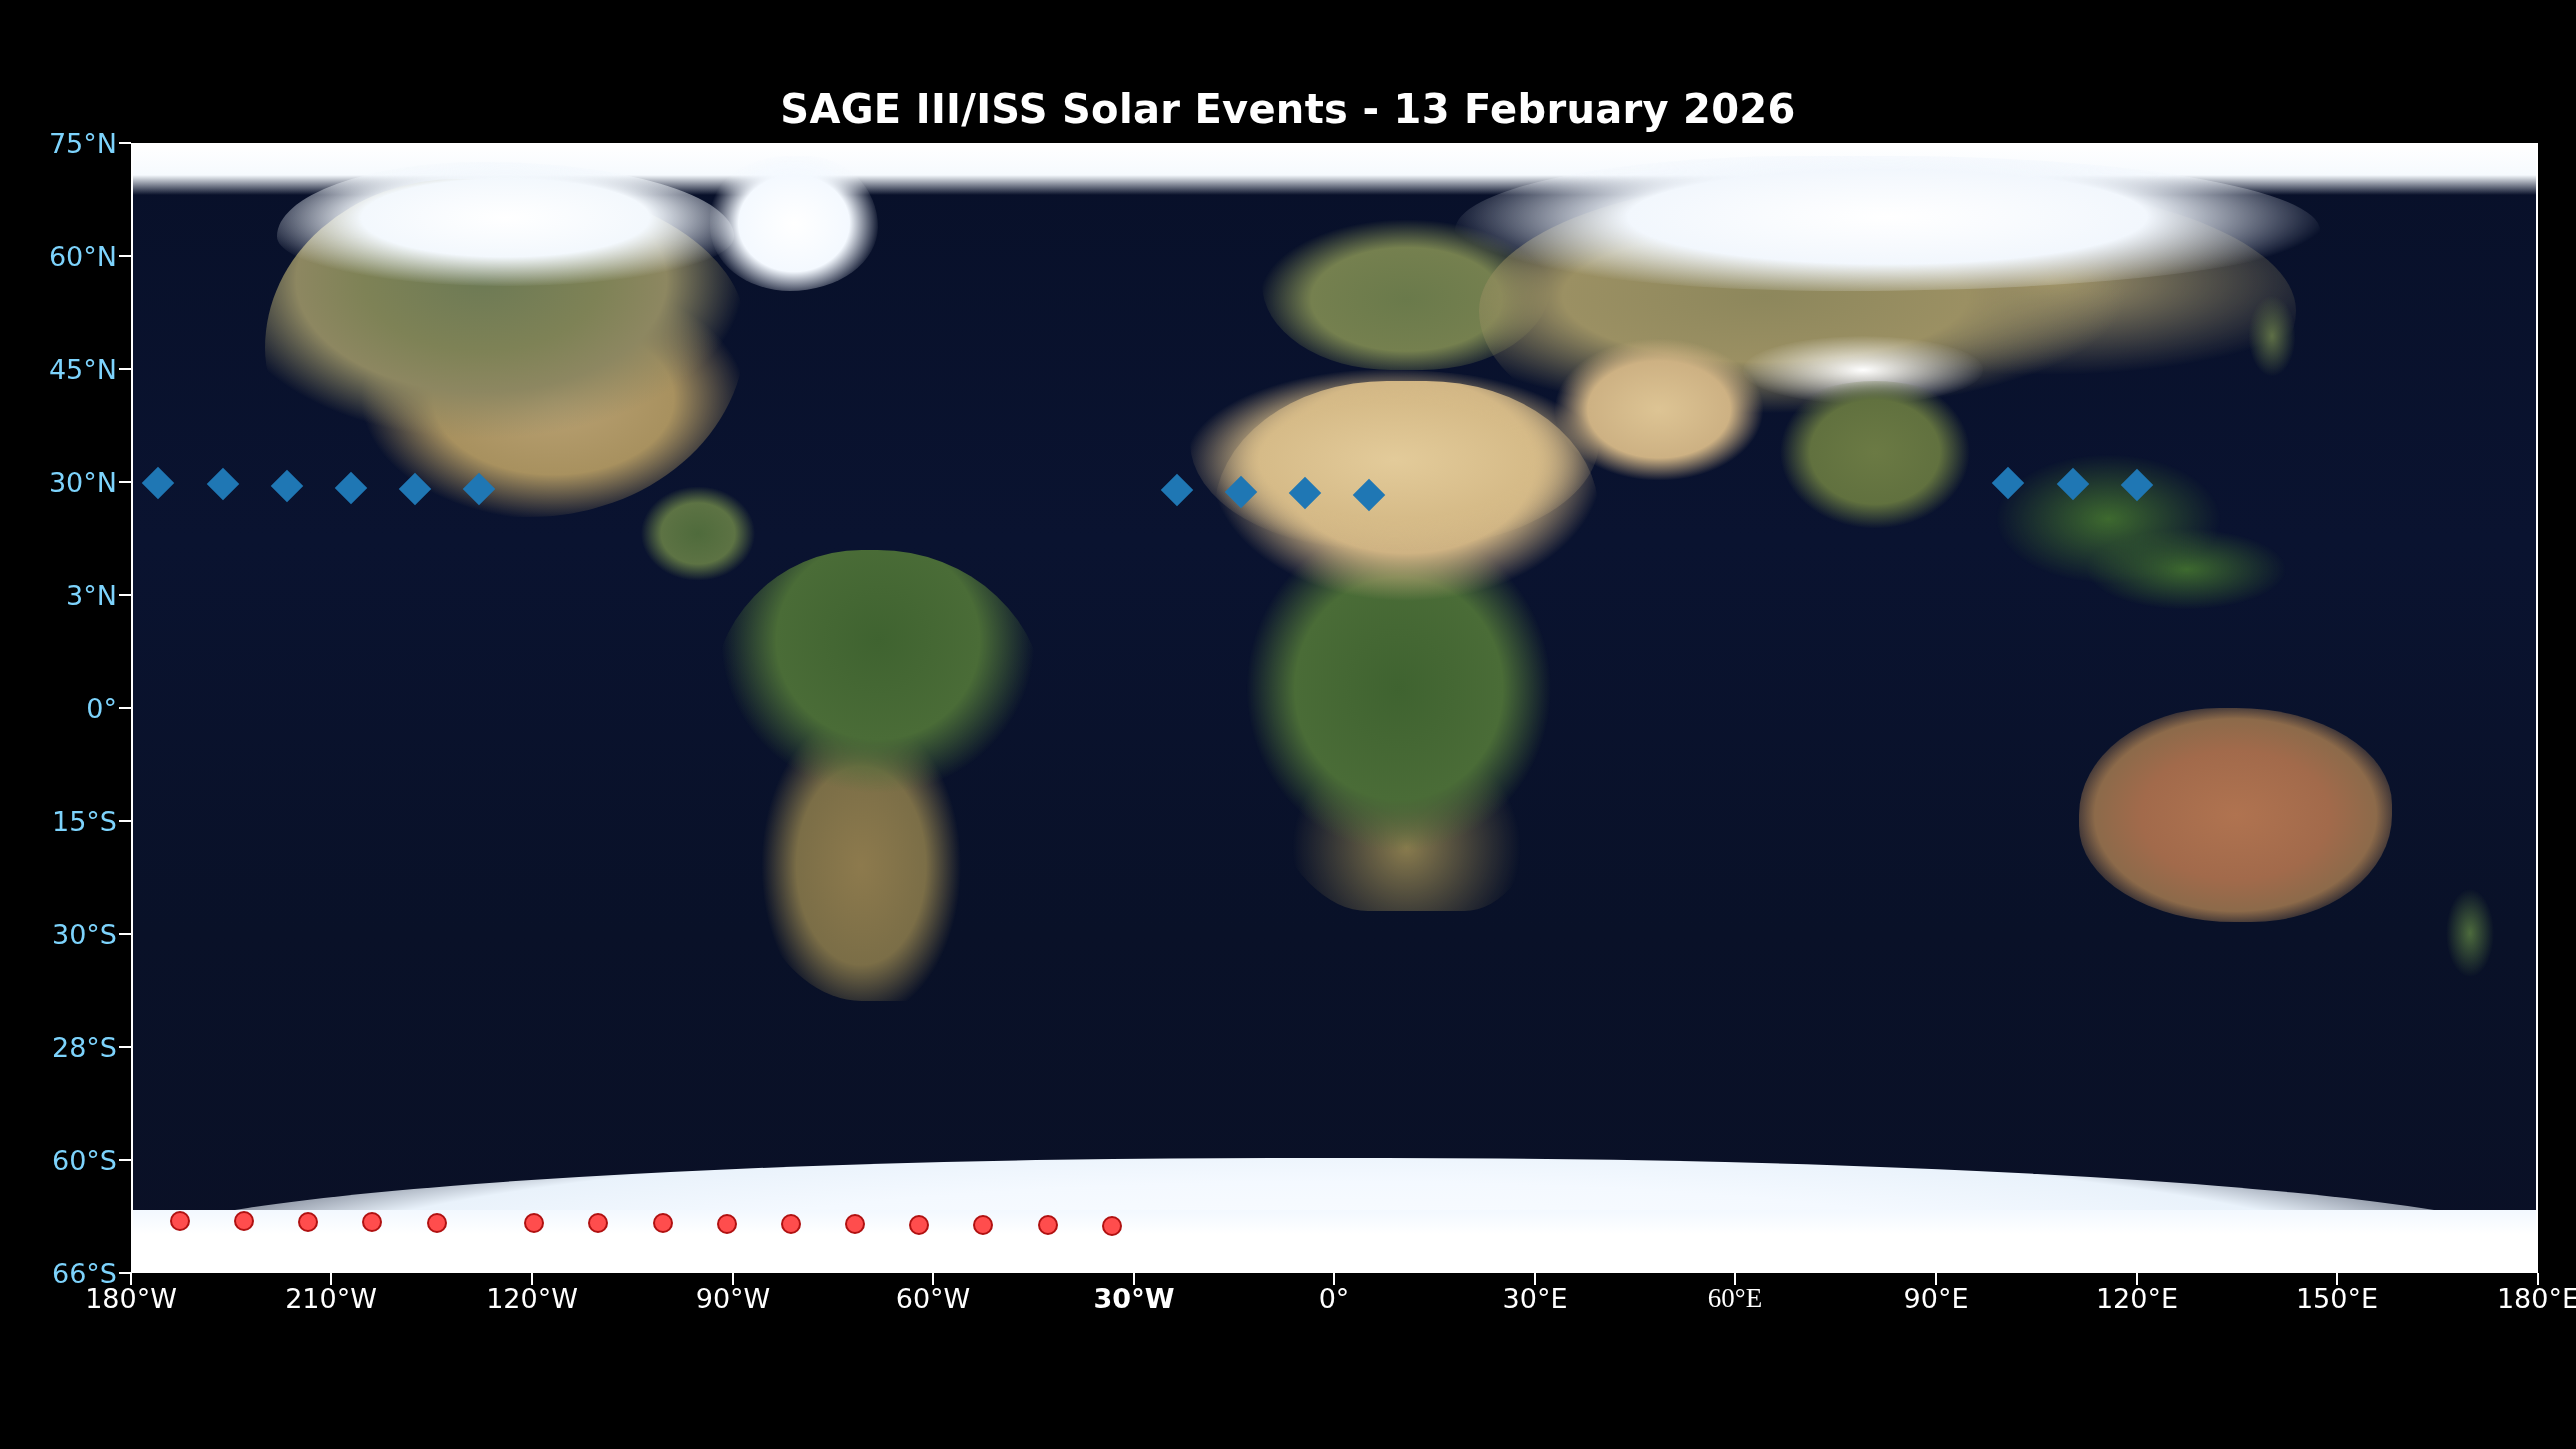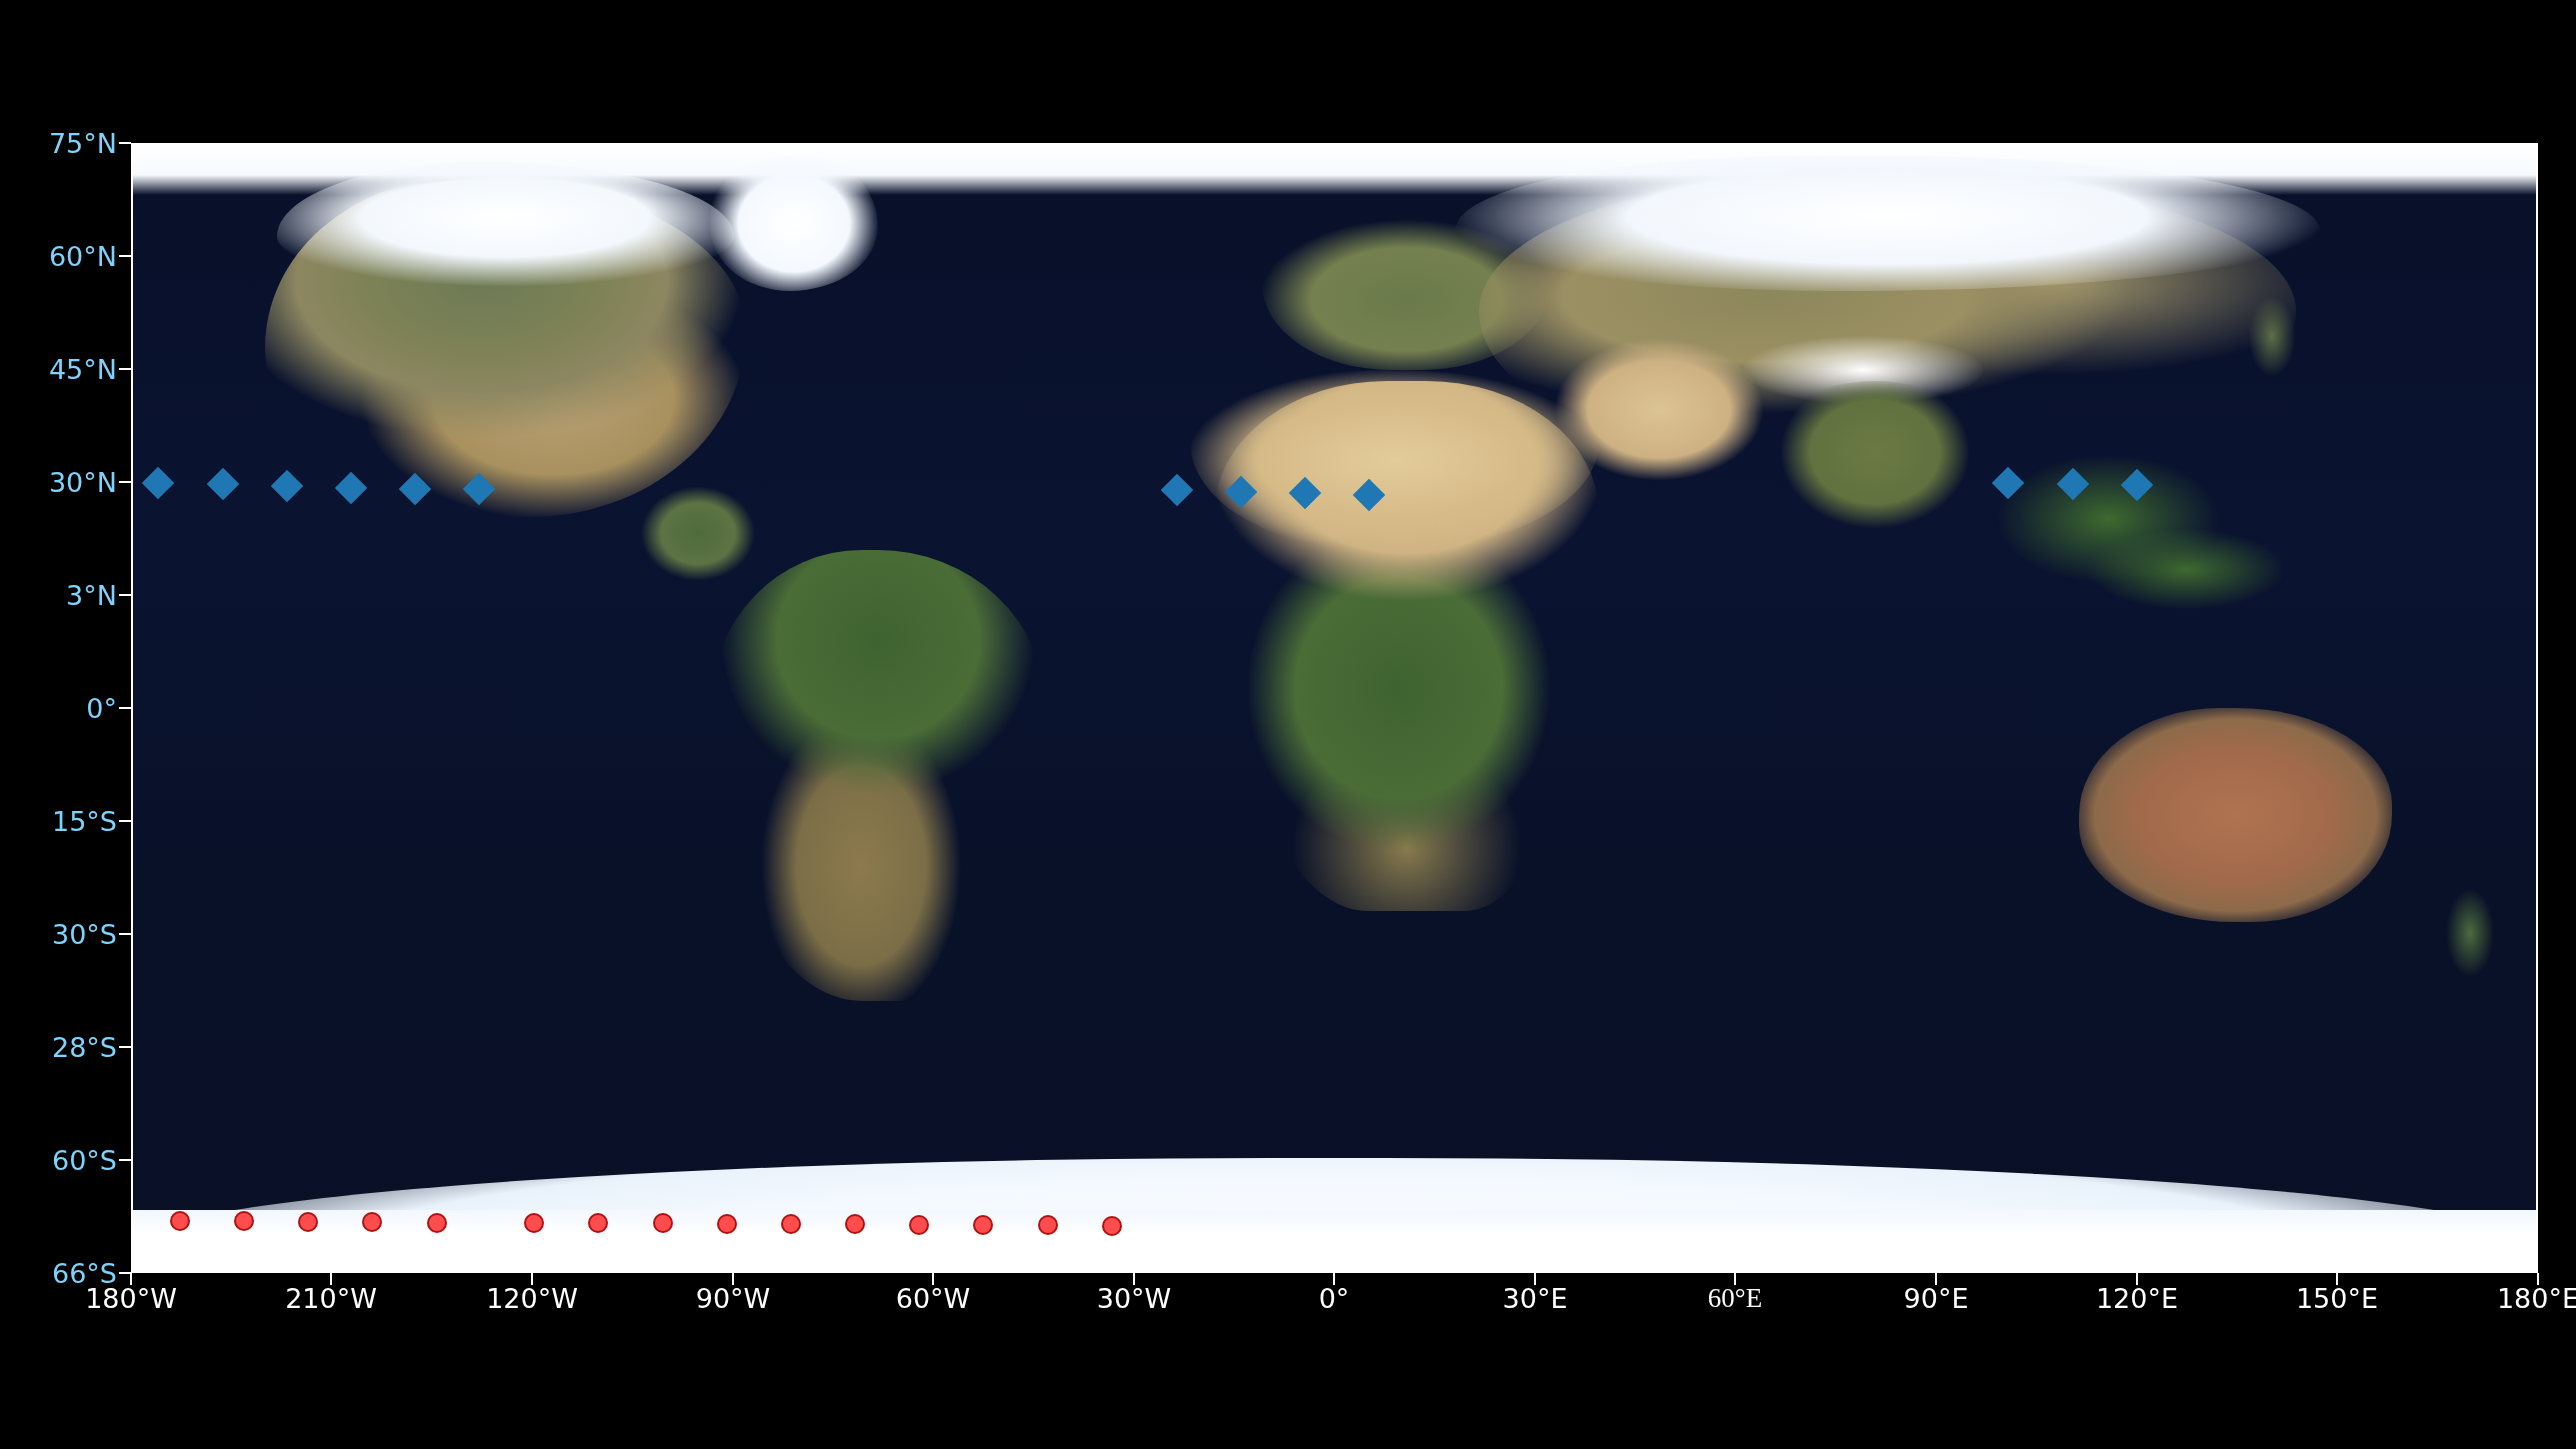--- a/index.html
+++ b/index.html
@@ -191,20 +191,21 @@
     color: #ffffff;
     white-space: nowrap;
     font-family: "DejaVu Sans", sans-serif;
   }
 </style>
 </head>
 <body>
 
 <div id="figure">
 
+  <div id="chart-title">SAGE III/ISS Solar Events - 13 February 2026</div>
 
   <div id="plot-area">
     <div id="basemap">
 
       <div class="landmass" id="arctic"></div>
 
       <div class="cont" style="
         left:5.5%; top:3%; width:20%; height:30%;
         background: radial-gradient(ellipse 70% 60% at 45% 30%, #6d7a55 0%, #7e8256 35%, #8d8761 55%, rgba(141,135,97,0) 78%),
                     radial-gradient(ellipse 50% 45% at 60% 65%, #b9a173 0%, #a8915f 50%, rgba(168,145,95,0) 80%);
@@ -359,21 +360,21 @@
       <div class="xtick-label" style="left: 131px;">180°W</div>
       <div class="xtick-mark" style="left: 131px;"></div>
       <div class="xtick-label" style="left: 331px;">210°W</div>
       <div class="xtick-mark" style="left: 331px;"></div>
       <div class="xtick-label" style="left: 532px;">120°W</div>
       <div class="xtick-mark" style="left: 532px;"></div>
       <div class="xtick-label" style="left: 733px;">90°W</div>
       <div class="xtick-mark" style="left: 733px;"></div>
       <div class="xtick-label" style="left: 933px;">60°W</div>
       <div class="xtick-mark" style="left: 933px;"></div>
-      <div class="xtick-label" style="left: 1134px;">30°W</div>
+      <div class="xtick-label" style="left: 1134px; font-weight: bold;">30°W</div>
       <div class="xtick-mark" style="left: 1134px;"></div>
       <div class="xtick-label" style="left: 1334px;">0°</div>
       <div class="xtick-mark" style="left: 1334px;"></div>
       <div class="xtick-label" style="left: 1535px;">30°E</div>
       <div class="xtick-mark" style="left: 1535px;"></div>
       <div class="xtick-label" style="left: 1735px; font-family: Liberation Serif, serif;">60°E</div>
       <div class="xtick-mark" style="left: 1735px;"></div>
       <div class="xtick-label" style="left: 1936px;">90°E</div>
       <div class="xtick-mark" style="left: 1936px;"></div>
       <div class="xtick-label" style="left: 2137px;">120°E</div>

